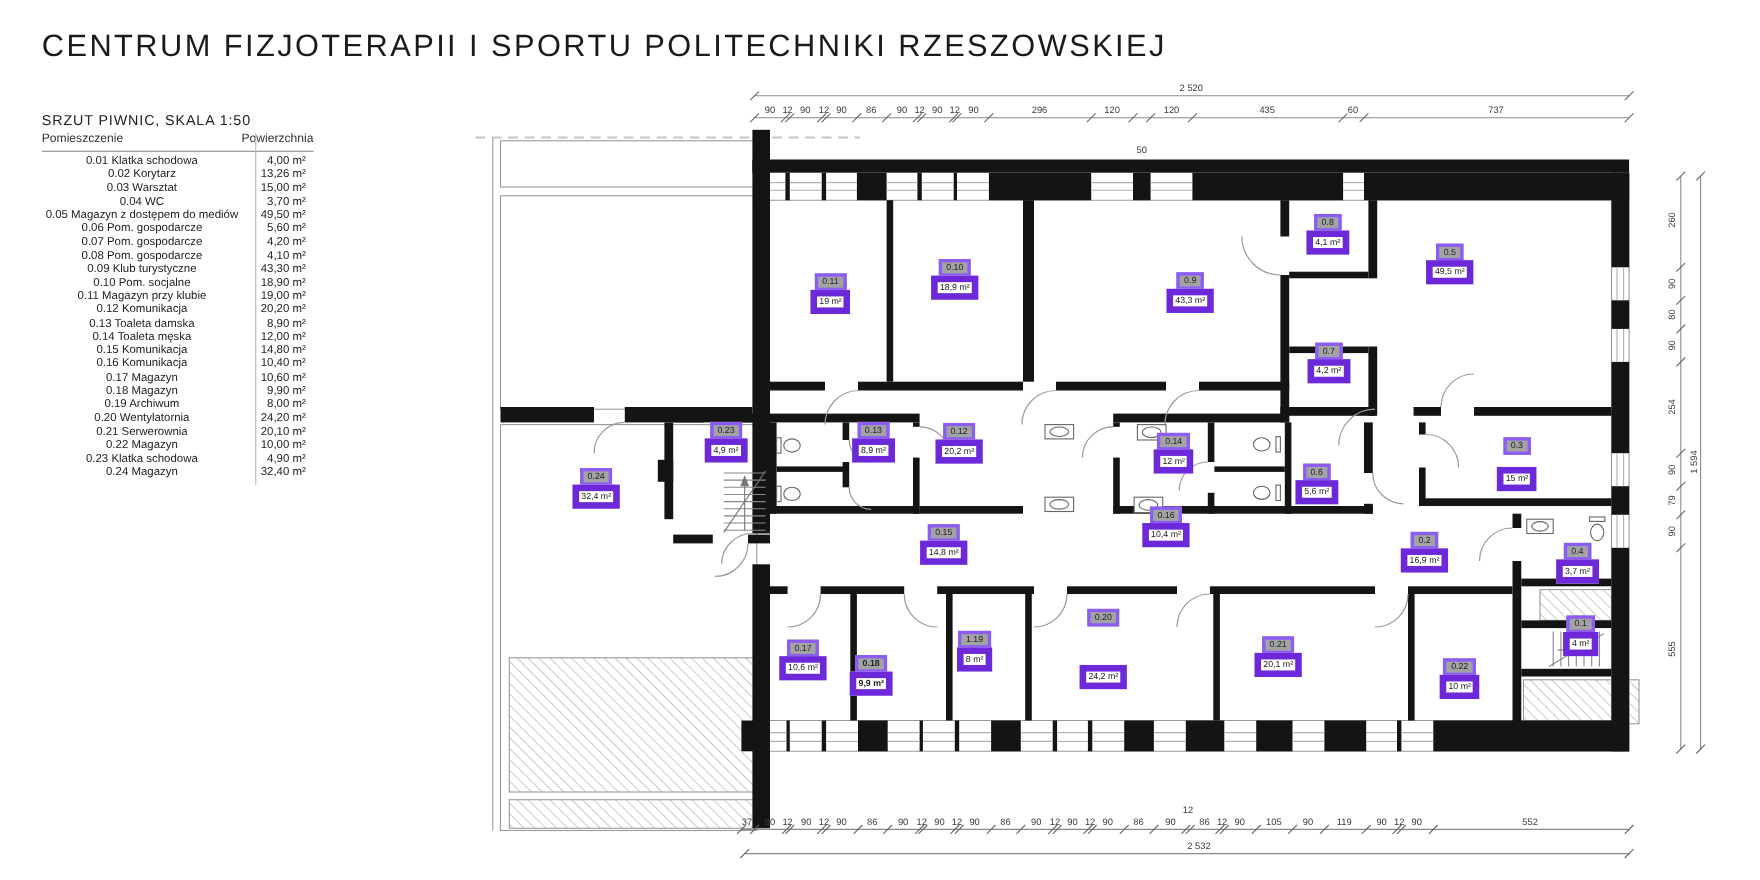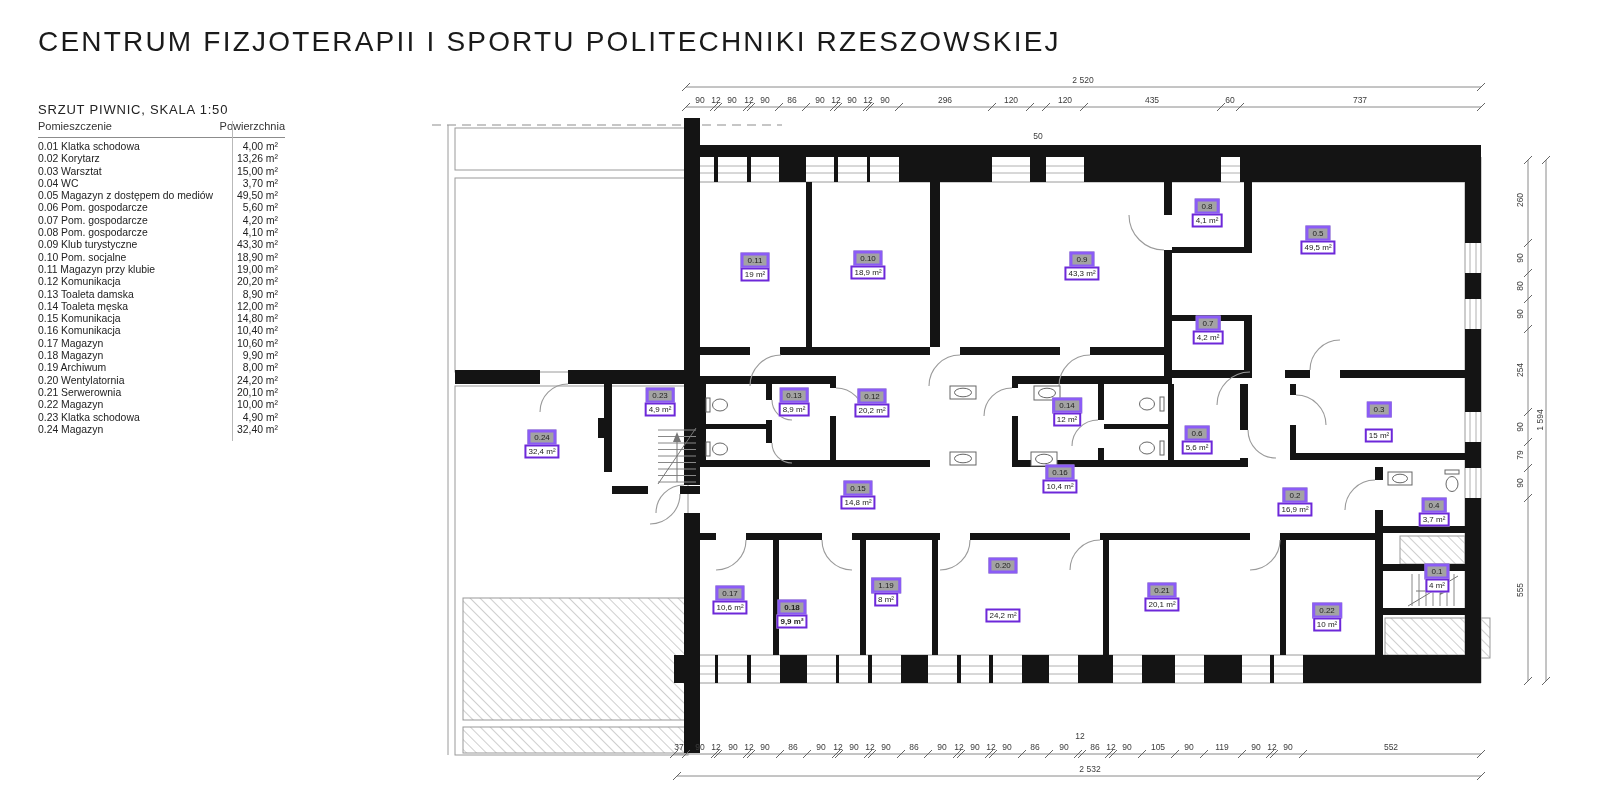--- a/index.html
+++ b/index.html
@@ -8,30 +8,30 @@
   .page-title{position:absolute;left:38px;top:26px;font-size:28px;font-weight:400;
        letter-spacing:2.2px;color:#1a1a1a;white-space:nowrap;}
   .page-subtitle{position:absolute;left:38px;top:78px;font-size:13px;letter-spacing:.8px;color:#222;margin-top:24px;}
   
   .rtable{position:absolute;left:38px;top:120px;width:247px;font-size:10.4px;}
   .rtable .thead{display:flex;justify-content:space-between;font-size:11px;color:#333;
        padding-bottom:5px;border-bottom:1px solid #8c8c8c;}
   .rtable .tdiv{position:absolute;left:194px;top:1px;height:320px;width:1px;background:#b9b9b9;}
   .rtable .tbody{padding-top:3px;}
   .trow{display:flex;line-height:12.3px;color:#222;}
-  .trow .tname{flex:1;white-space:nowrap;}
+  .trow .tname{flex:1;white-space:nowrap;text-align:center;}
   .trow .tarea{width:58px;text-align:right;padding-right:7px;white-space:nowrap;}
   
   .plan-svg{position:absolute;left:0;top:0;}
   .labels{position:absolute;left:0;top:0;width:1600px;height:800px;pointer-events:none;}
   .rlabel{position:absolute;display:flex;flex-direction:column;align-items:center;
        transform:translate(-50%,-50%);z-index:3;}
   .rlabel .rid{border:3px solid #8b5cf6;background:#a3a3a3;font-size:8px;line-height:10px;
        padding:0 4px;color:#222;white-space:nowrap;}
-  .rlabel .rar{border:2px solid #6d28d9;background:#fff;font-size:8px;line-height:10px;
+  .rlabel .rar{border:6px solid #6d28d9;background:#fff;font-size:8px;line-height:10px;
        padding:0 2px;margin-top:-1px;color:#222;white-space:nowrap;}
   .dim{position:absolute;font-size:8.5px;color:#3c3c3c;transform:translate(-50%,-100%);
        white-space:nowrap;z-index:2;}
   .dimv{position:absolute;font-size:8.5px;color:#3c3c3c;
        transform:translate(-50%,-50%) rotate(-90deg);white-space:nowrap;z-index:2;}
 </style>
 </head>
 <body>
 
 <div class="page-title">CENTRUM FIZJOTERAPII I SPORTU POLITECHNIKI RZESZOWSKIEJ</div>
@@ -501,21 +501,21 @@
       <line x1="1542" y1="164" x2="1550" y2="156"></line>
       <line x1="1542" y1="685" x2="1550" y2="677"></line>
     </g>
 </svg>
 
 <div class="labels" id="room-labels">
     <div class="rlabel" style="left: 755px; top: 267px;">
       <span class="rid">0.11</span>
       <span class="rar">19 m²</span>
     </div>
-    <div class="rlabel" style="left: 868px; top: 265px;">
+    <div class="rlabel" style="left: 868px; top: 254px;">
       <span class="rid">0.10</span>
       <span class="rar">18,9 m²</span>
     </div>
     <div class="rlabel" style="left: 1082px; top: 266px;">
       <span class="rid">0.9</span>
       <span class="rar">43,3 m²</span>
     </div>
     <div class="rlabel" style="left: 1207px; top: 213px;">
       <span class="rid">0.8</span>
       <span class="rar">4,1 m²</span>

